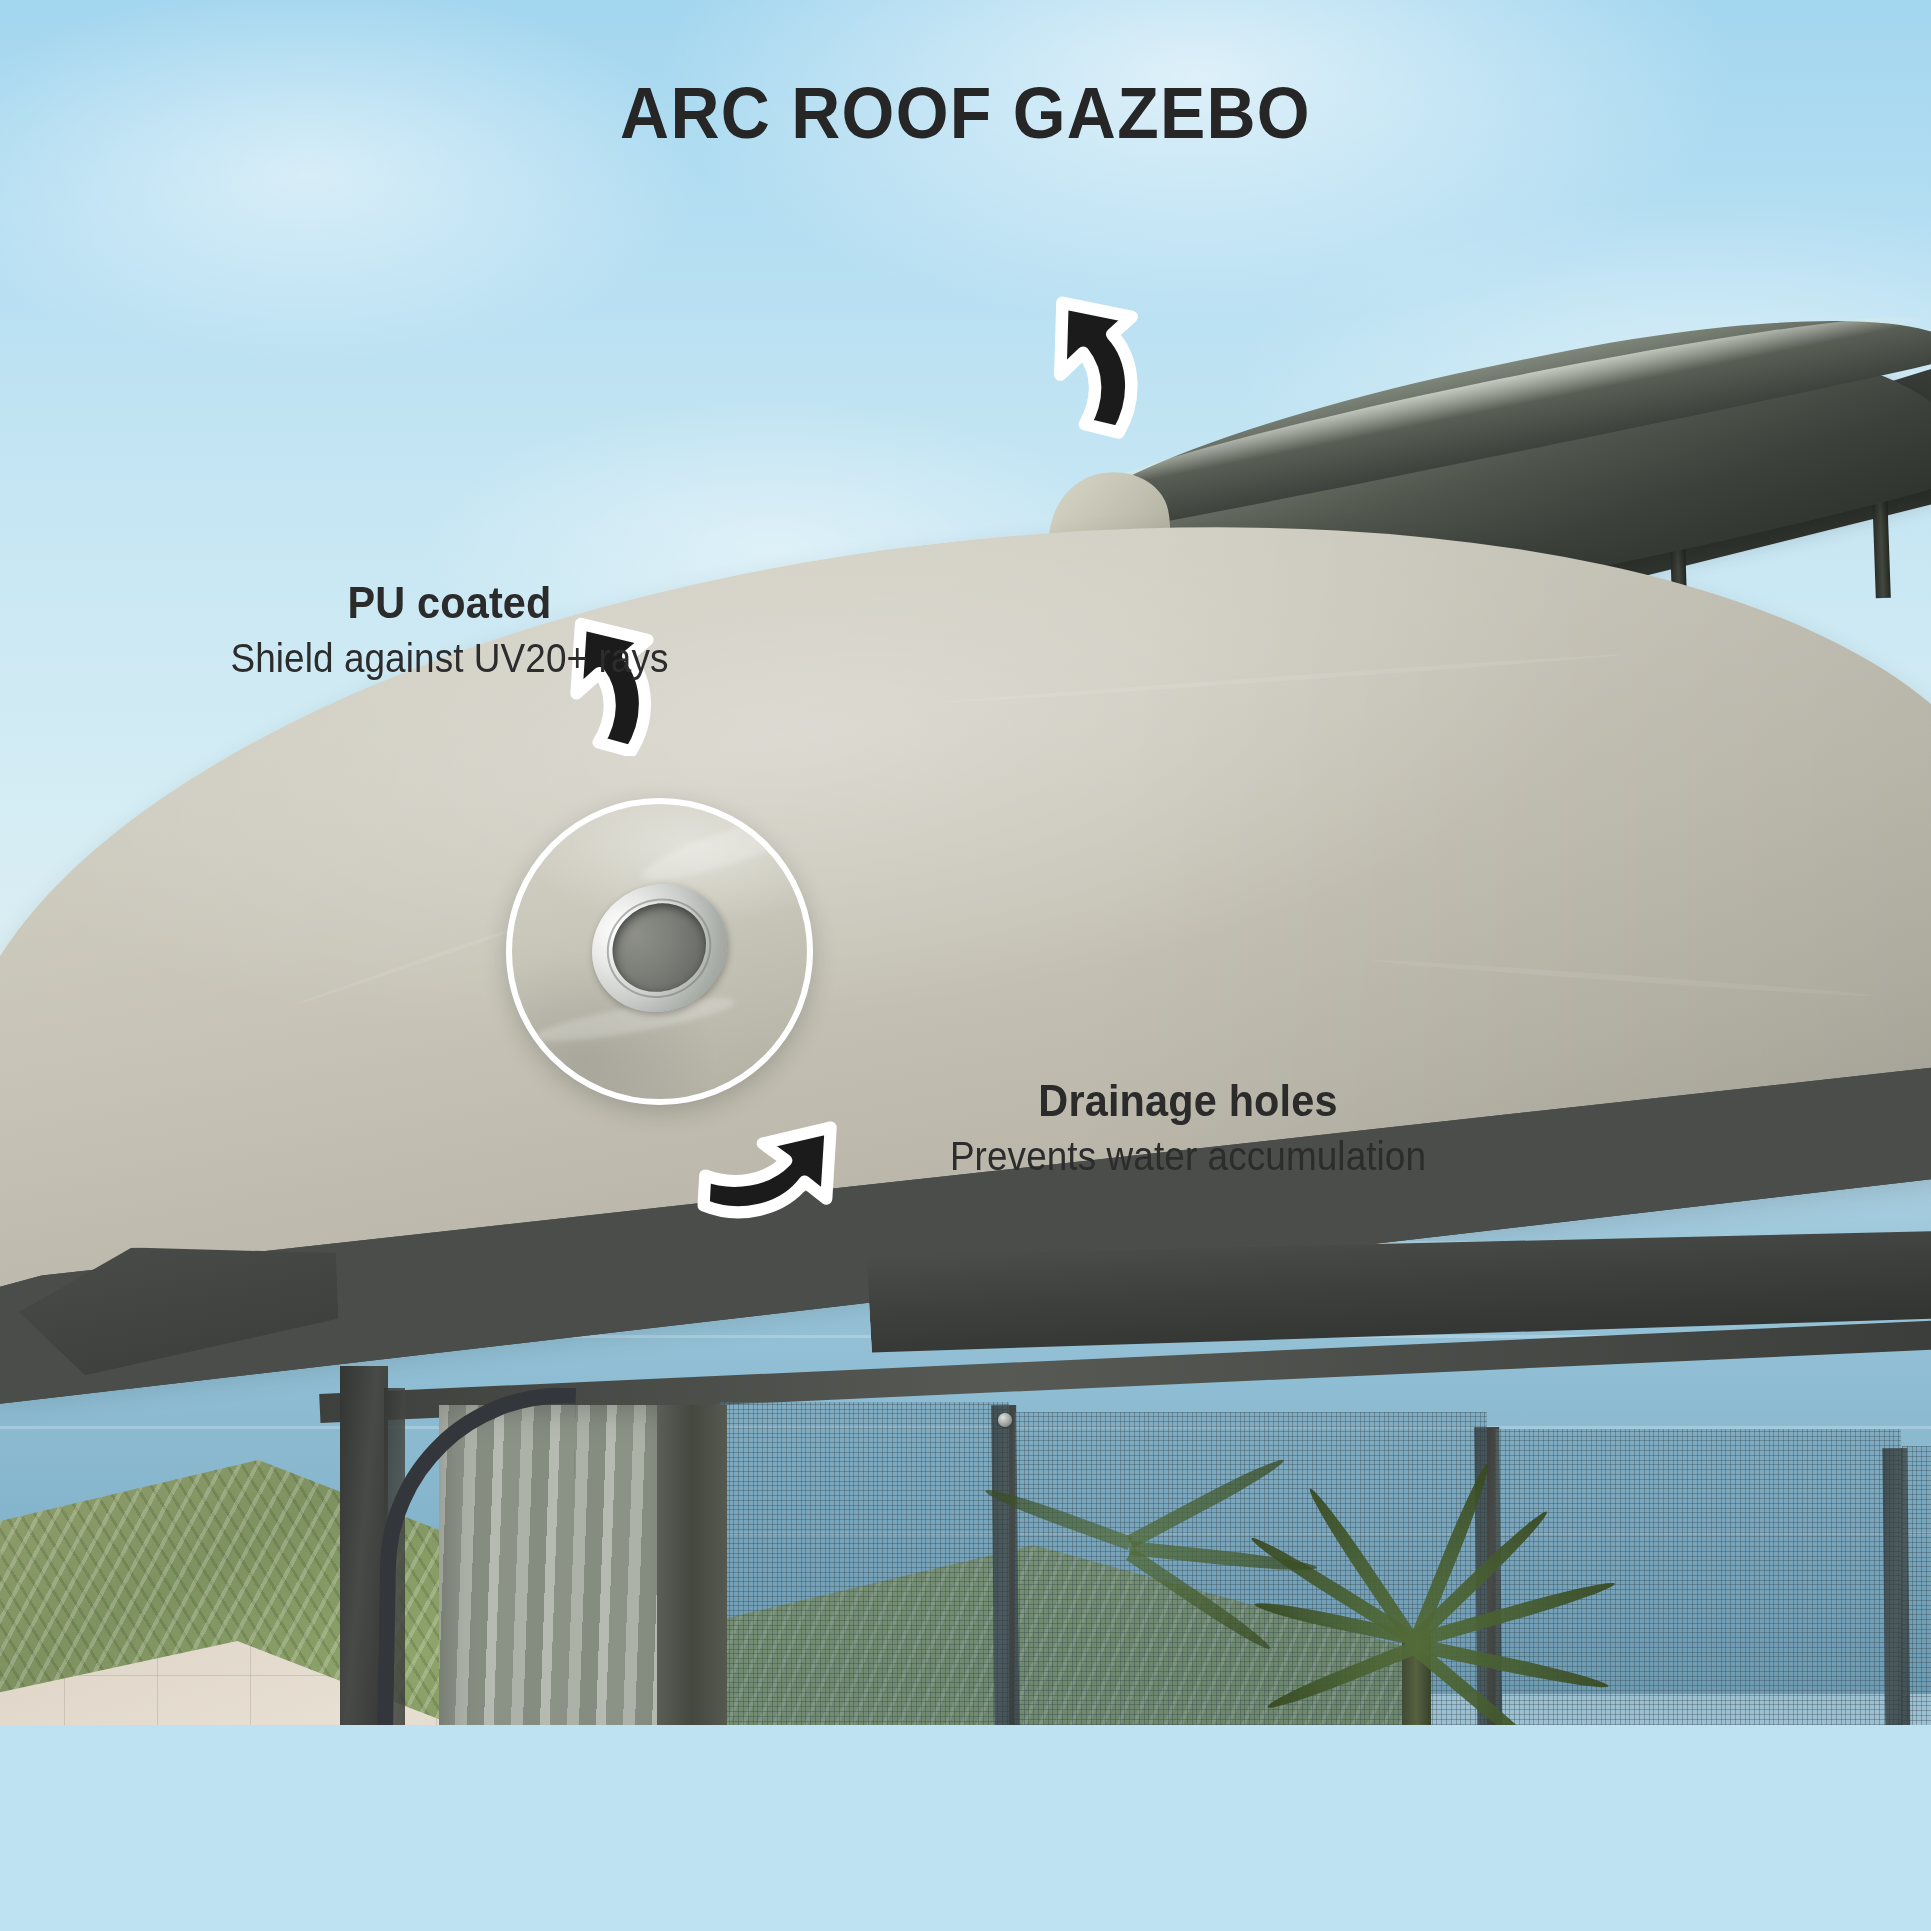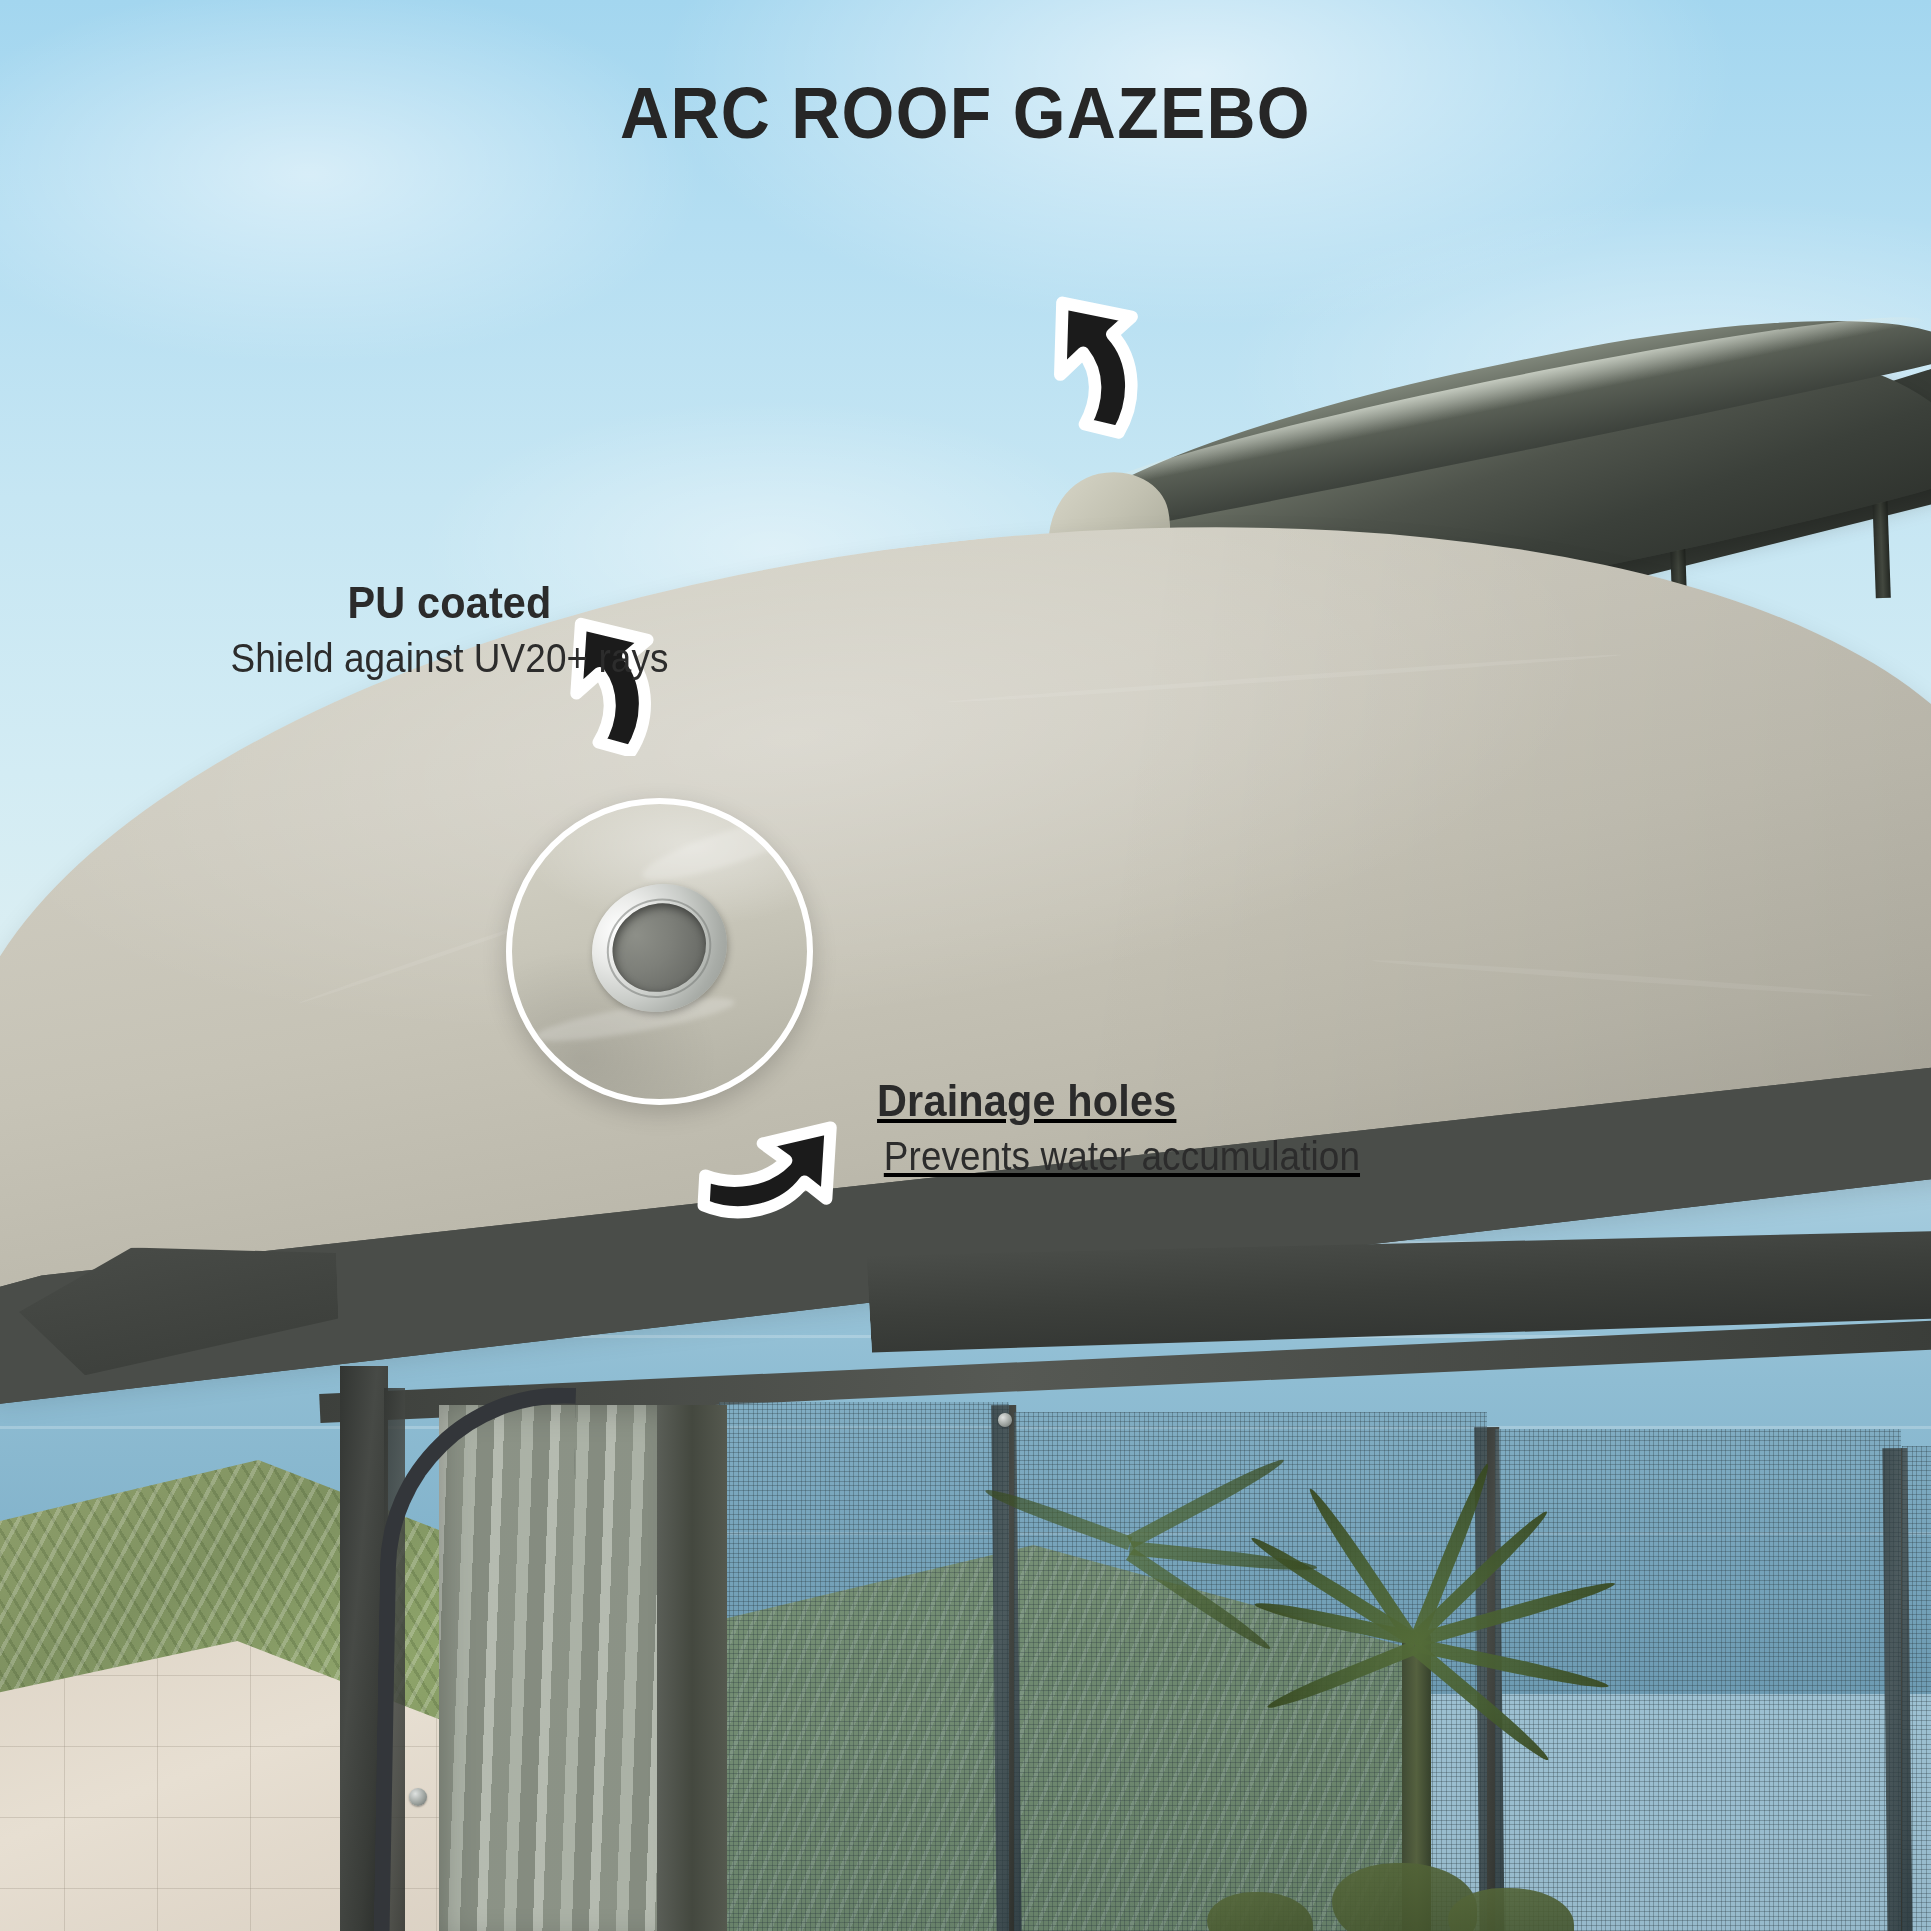--- a/index.html
+++ b/index.html
@@ -2,21 +2,21 @@
 <html><head>
 <meta charset="utf-8">
 <style>
   * { margin:0; padding:0; box-sizing:border-box; }
   html,body { width:1931px; height:1931px; overflow:hidden; }
   body {
     font-family:"Liberation Sans", sans-serif;
     background:#bfe2f2;
     position:relative;
   }
-  #stage { position:absolute; inset:0; width:1931px; height:1931px; overflow:hidden; }
+  #stage { position:absolute; inset:0; width:1931px; height:1725px; overflow:hidden; }
 
   
   .sky {
     position:absolute; left:0; top:0; width:1931px; height:1246px;
     background:
       radial-gradient(ellipse 869px 406px at 62% 6%, rgba(255,255,255,.62) 0%, rgba(255,255,255,0) 62%),
       radial-gradient(ellipse 599px 290px at 16% 14%, rgba(255,255,255,.50) 0%, rgba(255,255,255,0) 66%),
       radial-gradient(ellipse 676px 251px at 88% 30%, rgba(255,255,255,.38) 0%, rgba(255,255,255,0) 70%),
       radial-gradient(ellipse 502px 212px at 40% 44%, rgba(255,255,255,.40) 0%, rgba(255,255,255,0) 70%),
       linear-gradient(180deg,#a3d6ef 0%, #b4def2 18%, #c6e6f3 40%, #d3ecf4 62%, #ddeff2 82%, #e2f0f1 100%);
@@ -266,21 +266,21 @@
   }
   .cal .s {
     font-family:"Liberation Sans", sans-serif;
     font-weight:normal; font-size:41px; color:#2c2c2c;
     letter-spacing:0.1px; white-space:nowrap; line-height:1.18;
     margin-top:7.7px;
     transform:scaleX(.90); transform-origin:center;
   }
   .cal.c1 { left:222px; top:352px; width:782px; text-align:center; }
   .cal.c2 { left:150px; top:579px; width:599px; text-align:center; }
-  .cal.c3 { left:850px; top:1077px; width:676px; text-align:left;text-decoration:underline; }
+  .cal.c3 { left:850px; top:1077px; width:676px; text-align:center; }
 </style>
 </head>
 <body>
 
 <div id="stage">
 
   <div class="sky"></div>
   <div class="horizon"></div>
   <div class="sea">
     <div class="sea-band" style="top:68px;"></div>

